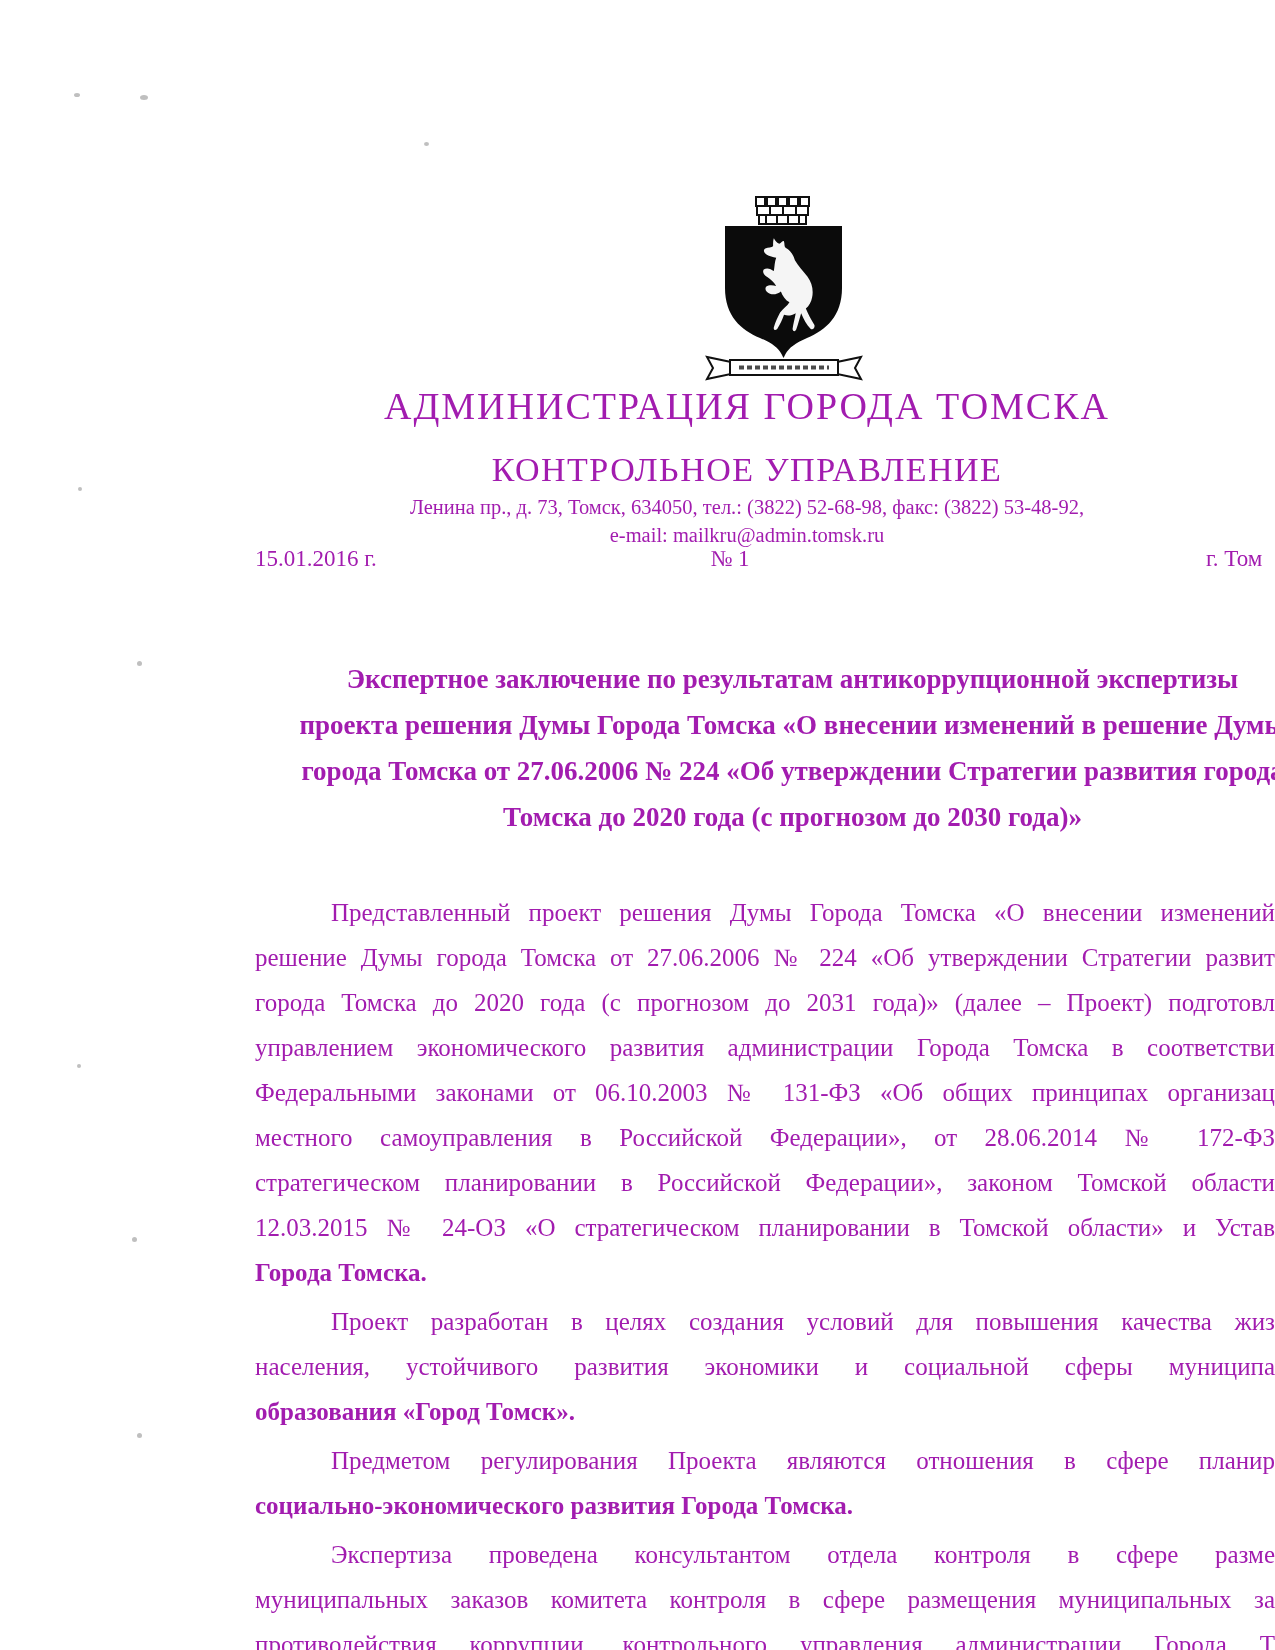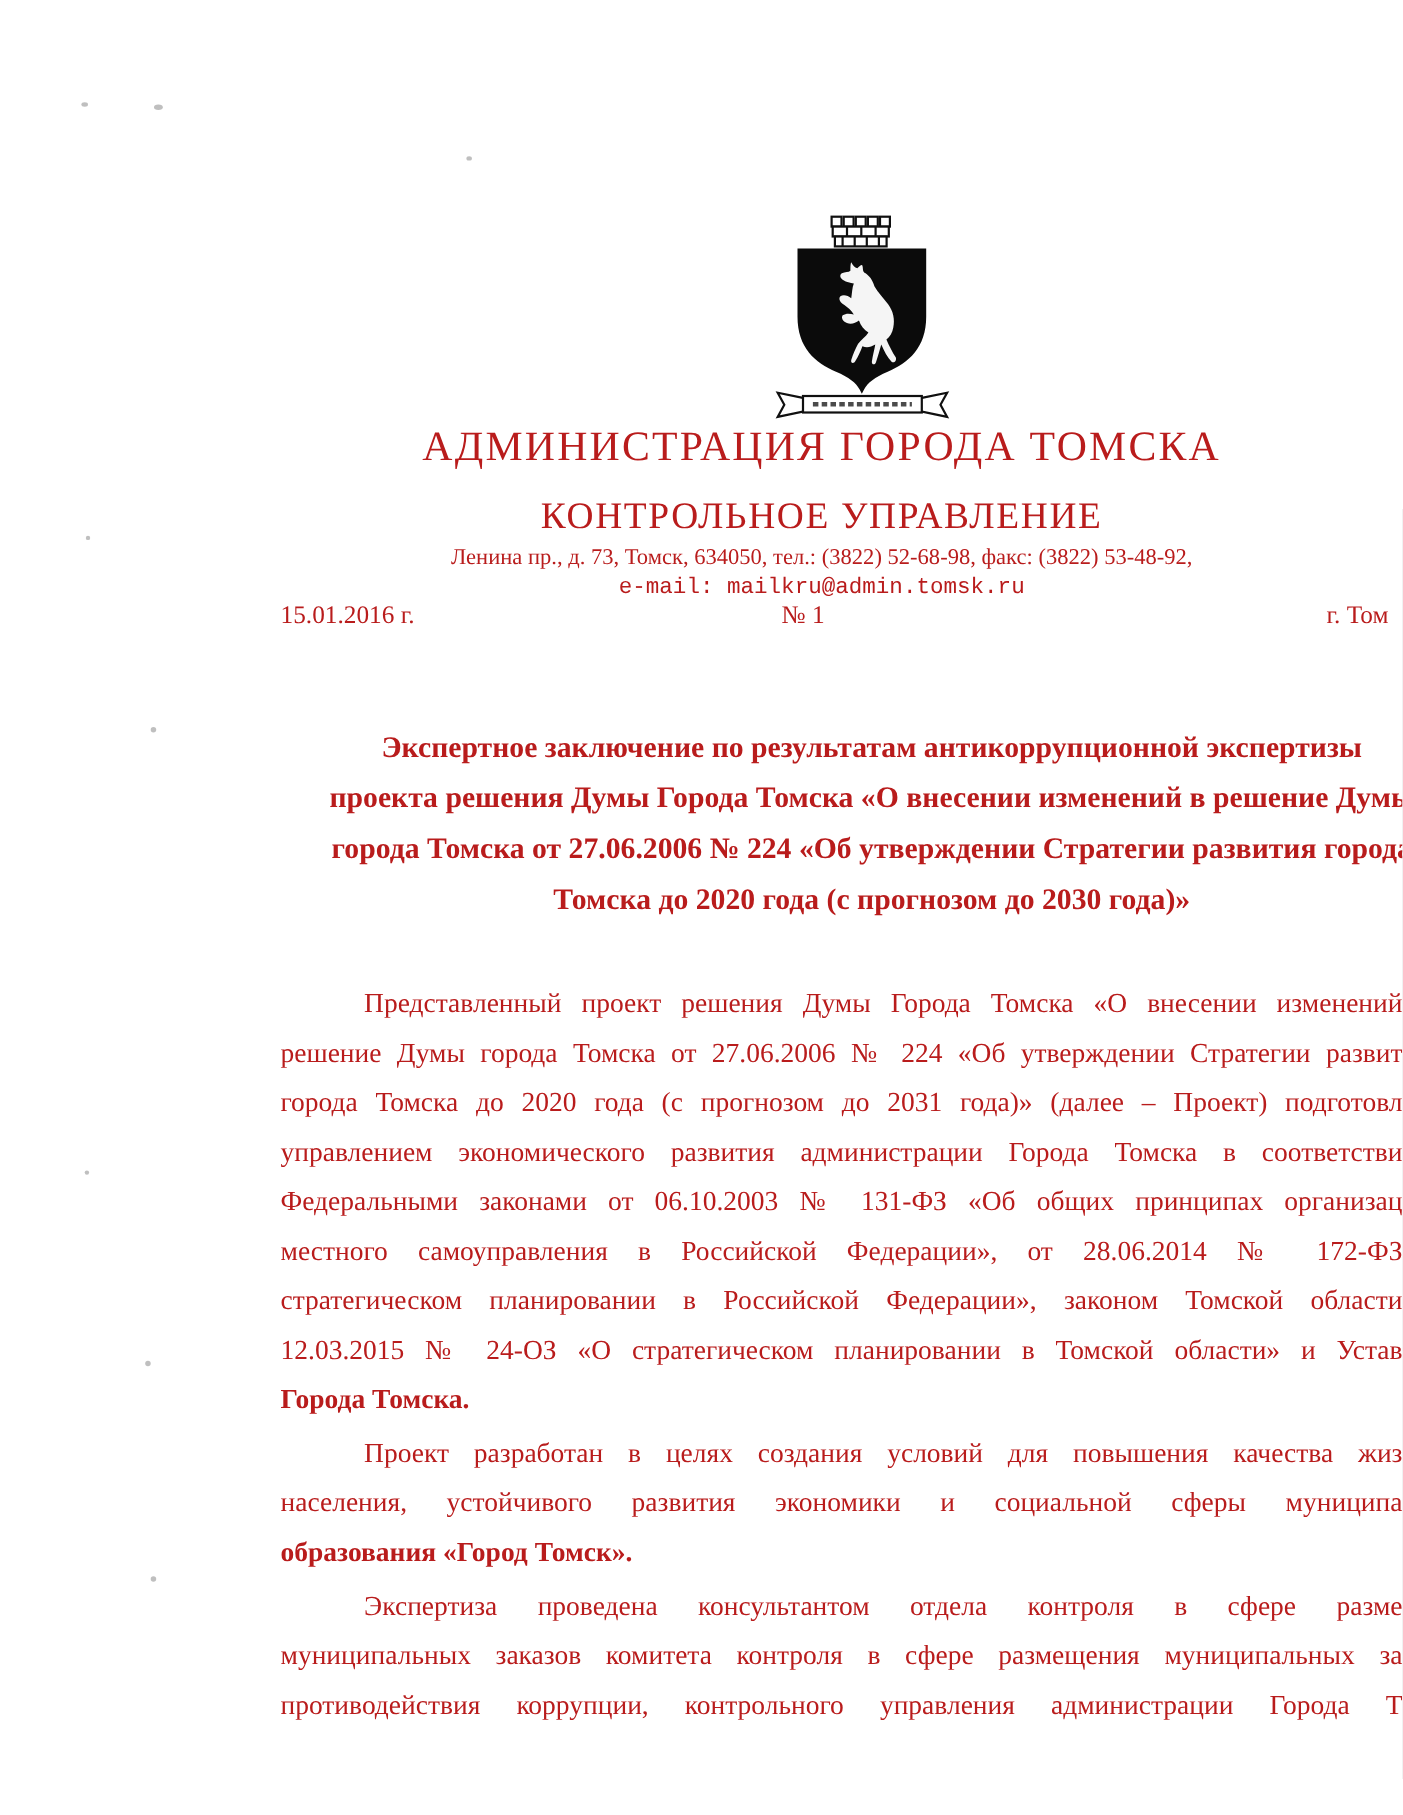--- a/index.html
+++ b/index.html
@@ -3,28 +3,28 @@
 <meta charset="utf-8">
 <style>
   html,body{margin:0;padding:0;background:#e8e8e8;}
   .page{
     position:relative;
     width:1275px;height:1650px;
     margin:0 auto;
     background:#ffffff;
     overflow:hidden;
     font-family:"Liberation Serif","DejaVu Serif",serif;
-    color:#b91c1c;
+    color:#a21caf;
   }
   
   .lh-line{position:absolute;left:247px;width:1000px;text-align:center;white-space:nowrap;}
   .org{top:384px;font-size:38px;line-height:44px;letter-spacing:2px;}
   .dept{top:450px;font-size:34px;line-height:40px;letter-spacing:1.5px;}
   .addr{top:495px;font-size:20.5px;line-height:24px;}
-  .mail{top:523px;font-size:20.5px;line-height:24px;font-family:Liberation Mono, monospace;}
+  .mail{top:523px;font-size:20.5px;line-height:24px;}
   
   .emblem{position:absolute;left:699px;top:195px;width:170px;height:190px;}
   
   .meta{position:absolute;top:544px;font-size:23px;line-height:30px;white-space:nowrap;}
   .meta-date{left:255px;}
   .meta-num{left:655px;width:150px;text-align:center;}
   .meta-place{left:1206px;}
   
   .title{
     position:absolute;left:255px;top:656px;width:1075px;
@@ -121,19 +121,23 @@
       <div class="ln fill">стратегическом планировании в Российской Федерации», законом Томской области</div>
       <div class="ln fill">12.03.2015 № 24-ОЗ «О стратегическом планировании в Томской области» и Устав</div>
       <div class="ln left">Города Томска.</div>
     </div>
     <div class="para">
       <div class="ln fill ind">Проект разработан в целях создания условий для повышения качества жиз</div>
       <div class="ln fill">населения, устойчивого развития экономики и социальной сферы муниципа</div>
       <div class="ln left">образования «Город Томск».</div>
     </div>
     <div class="para">
+      <div class="ln fill ind">Предметом регулирования Проекта являются отношения в сфере планир</div>
+      <div class="ln left">социально-экономического развития Города Томска.</div>
+    </div>
+    <div class="para">
       <div class="ln fill ind">Экспертиза проведена консультантом отдела контроля в сфере разме</div>
       <div class="ln fill">муниципальных заказов комитета контроля в сфере размещения муниципальных за</div>
       <div class="ln fill">противодействия коррупции, контрольного управления администрации Города Т</div>
     </div>
   </div>
 
 </div>
 
 </body></html>

